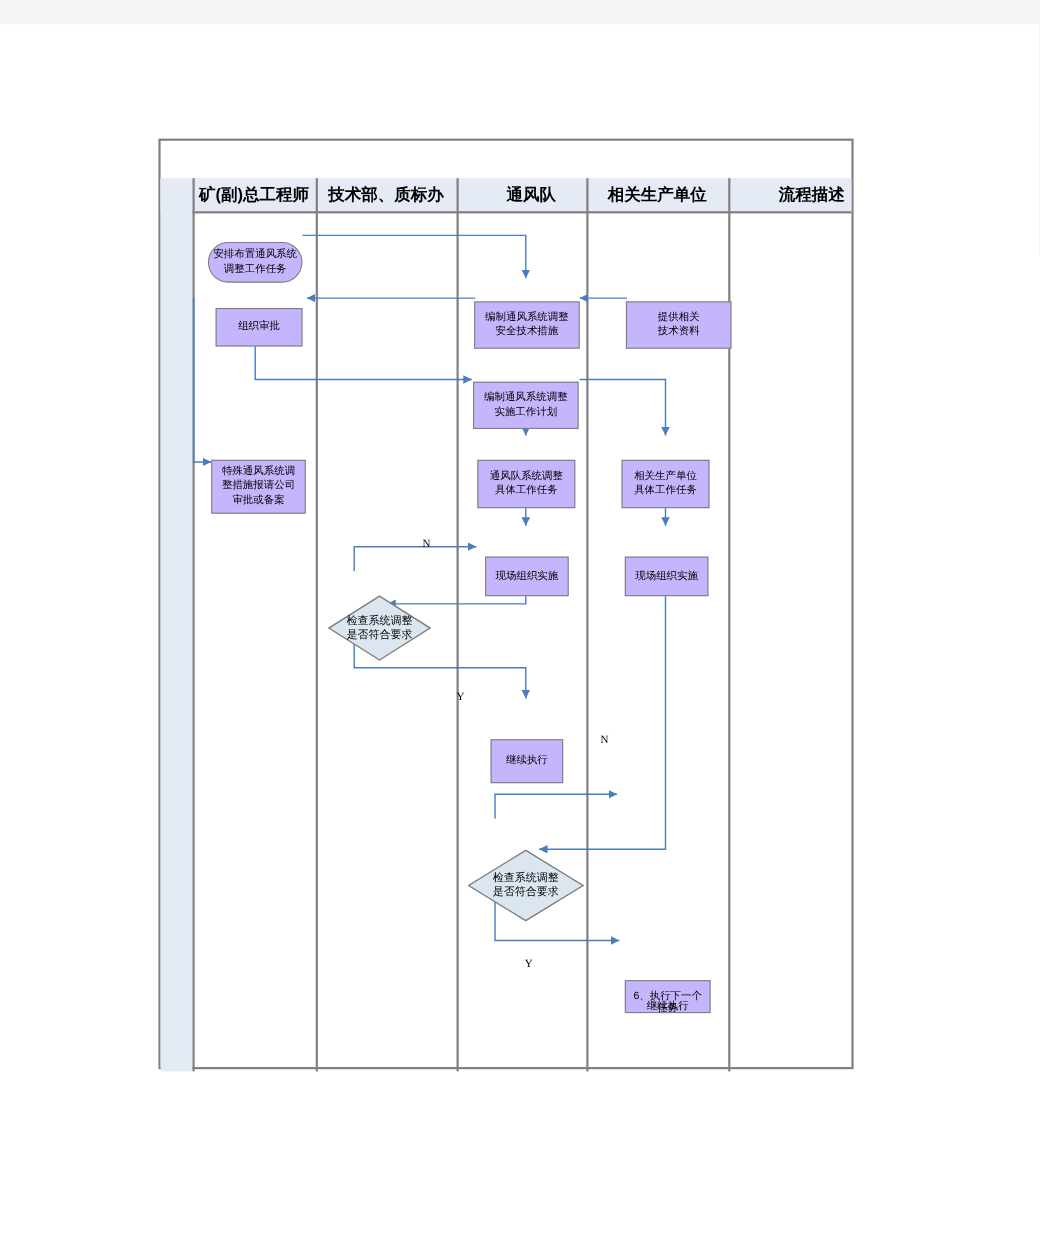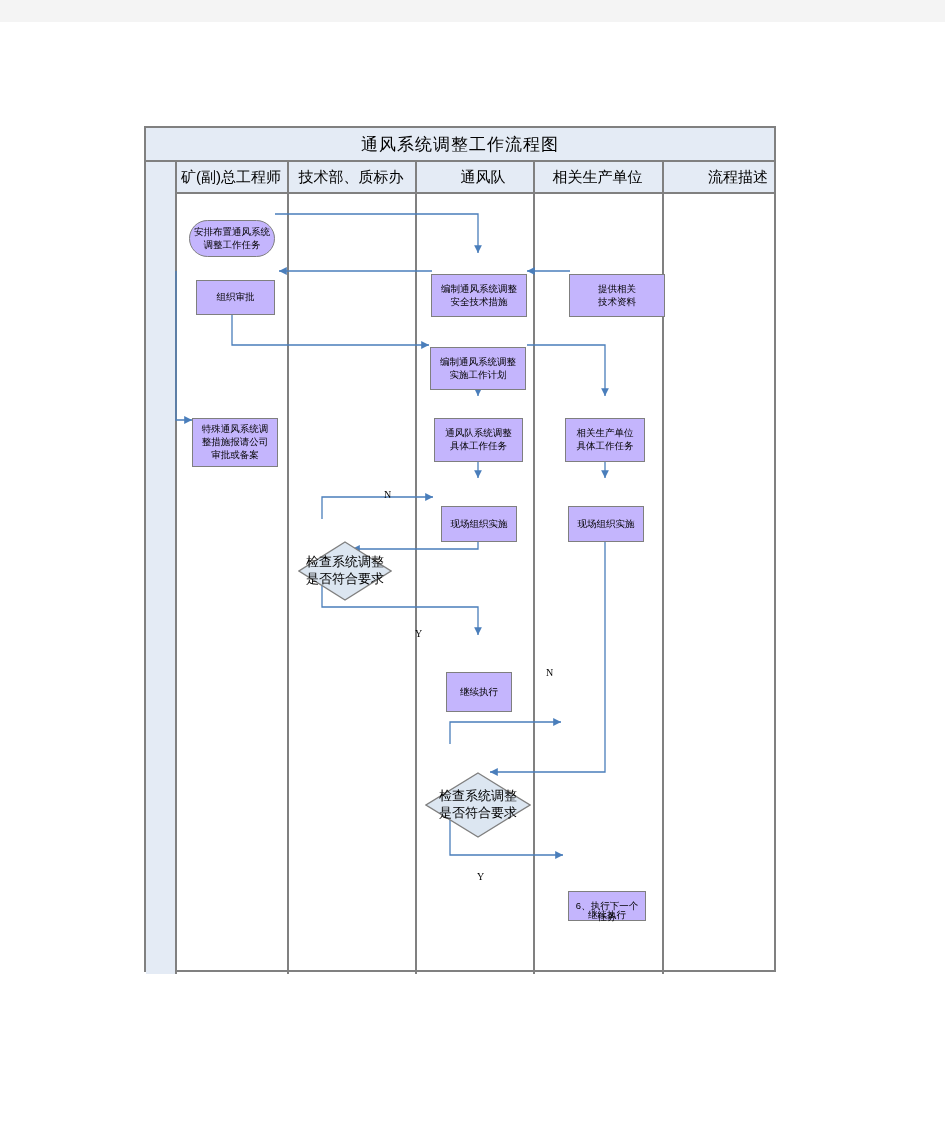--- a/index.html
+++ b/index.html
@@ -54,20 +54,21 @@
   }
   #header-row {
     position: absolute;
     left: 0;
     top: 34px;
     width: 100%;
     height: 32px;
     background: #e4ebf5;
     border-bottom: 2px solid #808080;
     box-sizing: border-box;
+    font-weight: bold;
   }
   .hdr-cell {
     position: absolute;
     top: 0;
     height: 100%;
     display: flex;
     align-items: center;
     justify-content: center;
     font-size: 15px;
     color: #000;
@@ -115,21 +116,21 @@
     justify-content: center;
   }
   .diamond svg {
     position: absolute;
     left: 0;
     top: 0;
   }
   .diamond .dlabel {
     position: relative;
     text-align: center;
-    font-size: 13px;
+    font-size: 10px;
     line-height: 1.3;
     color: #000;
     white-space: pre-line;
     z-index: 2;
   }
   .node.stacked {
     flex-direction: column;
     justify-content: center;
   }
   .overlay-text {
@@ -159,23 +160,20 @@
   }
 </style>
 </head>
 <body>
 
 <div id="page">
   <div id="sheet">
 
     <div id="table">
 
-      <div id="title-row">
-        <span class="title-text">通风系统调整工作流程图</span>
-      </div>
 
       <div id="header-row">
         <div class="hdr-cell" style="left:0; width:29px;"></div>
         <div class="hdr-cell" style="left:29px; width:112px;">矿(副)总工程师</div>
         <div class="hdr-cell" style="left:141px; width:128px;">技术部、质标办</div>
         <div class="hdr-cell" style="left:269px; width:136px;">通风队</div>
         <div class="hdr-cell" style="left:387px; width:129px;">相关生产单位</div>
         <div class="hdr-cell" style="left:516px; width:112px;padding-left:40px;">流程描述</div>
       </div>
 

